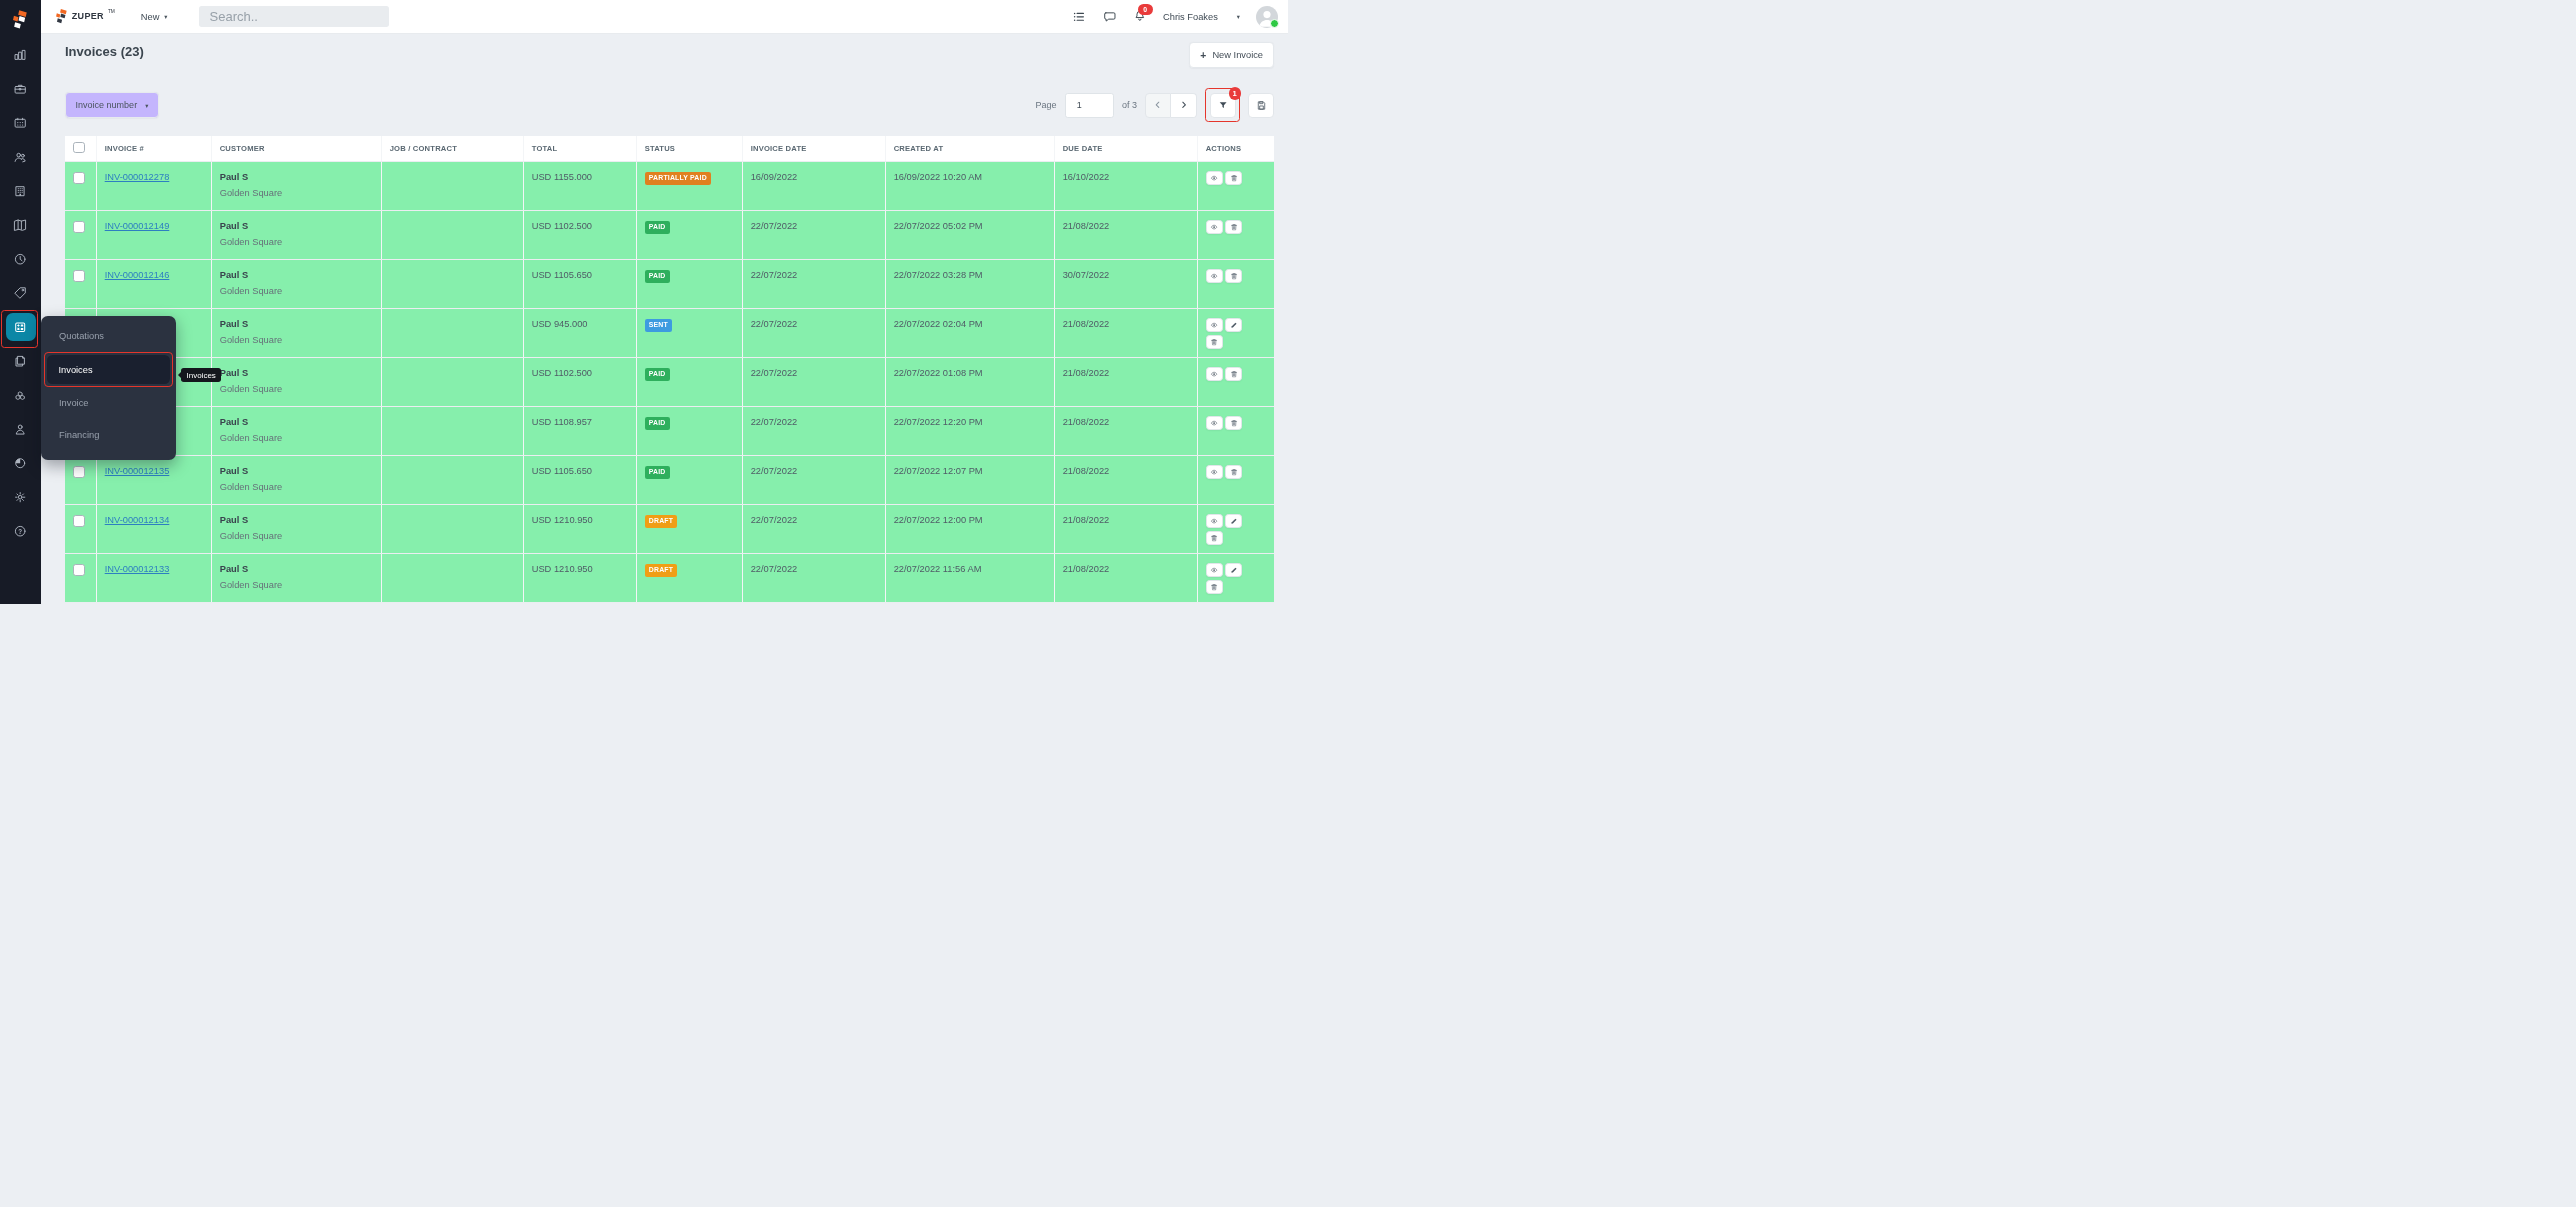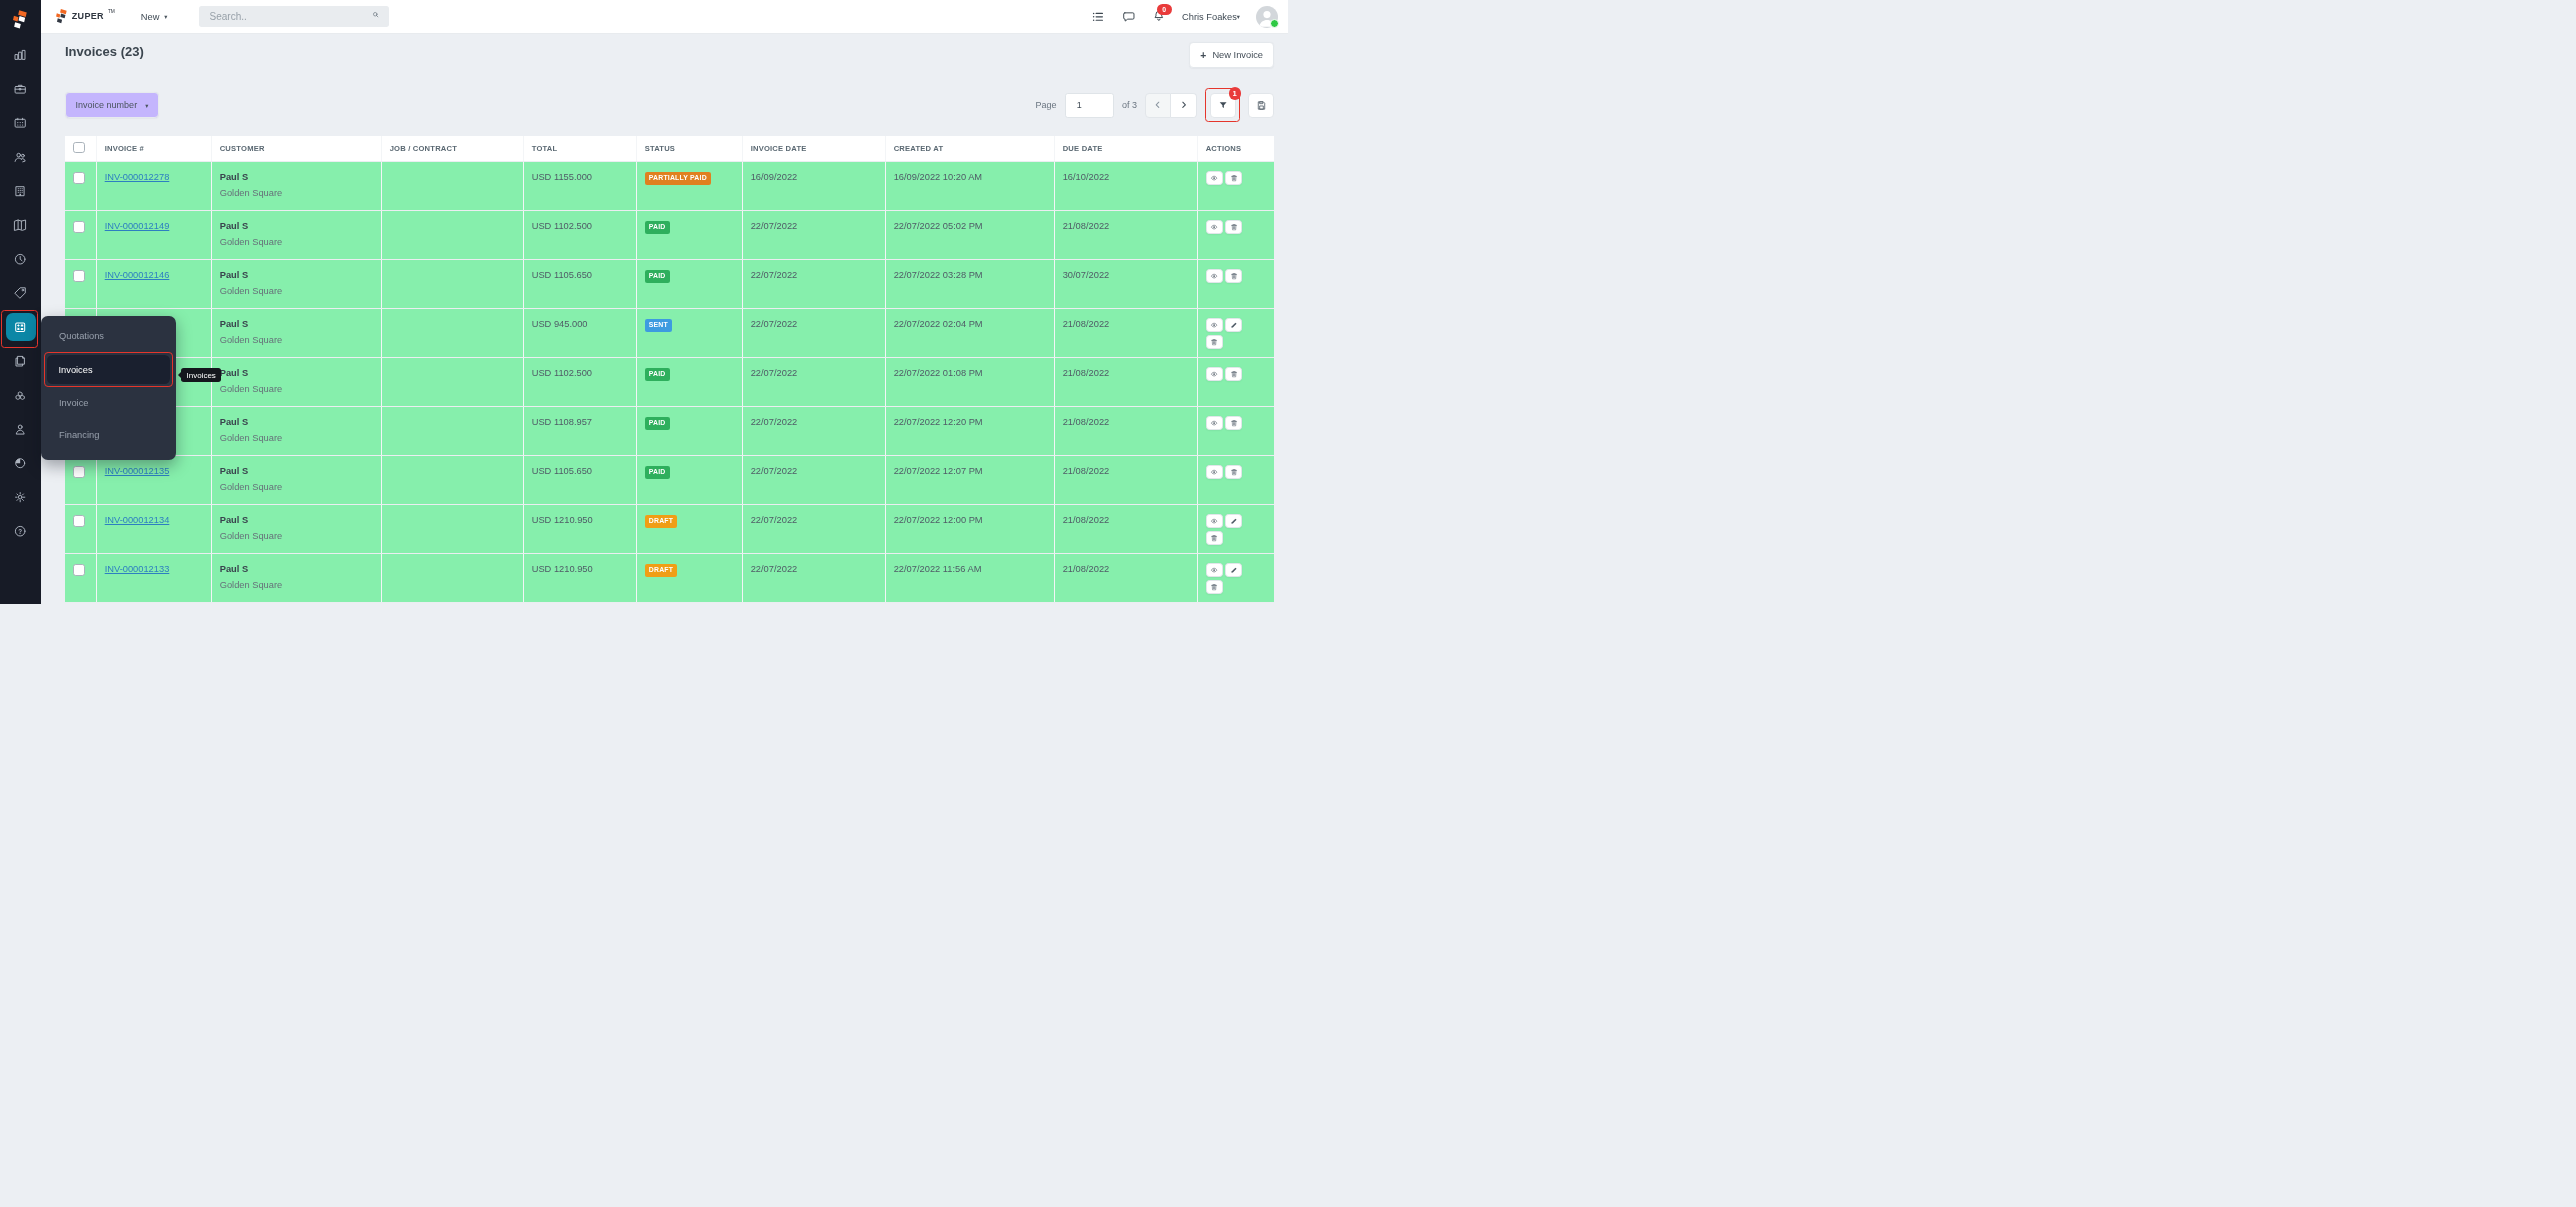--- a/index.html
+++ b/index.html
@@ -18,30 +18,30 @@
   .side-slot .pill{display:flex;align-items:center;justify-content:center;}
   
   .topbar{position:absolute;left:41px;top:0;width:1247px;height:34px;background:#fff;border-bottom:0.7px solid #E8EBEE;
     display:flex;align-items:center;padding:0 9.6px 0 15px;box-sizing:border-box;z-index:20;}
   .brand{display:flex;align-items:flex-start;gap:4.1px;}
   .brand-text{font-size:9px;font-weight:bold;letter-spacing:0.3px;color:#2F3640;line-height:14.4px;}
   .brand-tm{font-size:4.8px;color:#2F3640;vertical-align:top;}
   .menu-new{margin-left:26px;font-size:9.3px;color:#3F4A54;display:flex;align-items:center;gap:4.8px;cursor:pointer;}
   .caret{font-size:6.2px;color:#4A545E;}
   .searchbox{margin-left:32px;width:175px;height:20.6px;background:#E9ECEF;border-radius:2.7px;display:flex;align-items:center;padding:0 6.9px 0 8.2px;}
-  .searchbox input{flex:1;border:none;background:transparent;outline:none;font-size:10px;color:#3F4A54;font-family:"Liberation Sans",sans-serif;}
+  .searchbox input{flex:1;border:none;background:transparent;outline:none;font-size:13px;color:#3F4A54;font-family:"Liberation Sans",sans-serif;}
   .searchbox input::placeholder{color:#98A1A9;}
   .searchbox svg{width:10.3px;height:10.3px;color:#57636D;}
   .top-right{margin-left:auto;display:flex;align-items:center;gap:16.5px;}
   .top-ic{width:13.7px;height:13.7px;color:#3C4750;position:relative;cursor:pointer;}
   .top-ic svg{width:13.7px;height:13.7px;}
   .bell-wrap{position:relative;cursor:pointer;}
   .notif-badge{position:absolute;top:-4.8px;right:-6.2px;min-width:11px;height:11px;border-radius:6.2px;background:#E93B3B;color:#fff;
     font-size:6.9px;font-weight:bold;display:flex;align-items:center;justify-content:center;padding:0 2.1px;}
-  .user-chip{display:flex;align-items:center;gap:0;font-size:9.3px;color:#3F4A54;cursor:pointer;}
+  .user-chip{display:flex;align-items:center;gap:19px;font-size:9.3px;color:#3F4A54;cursor:pointer;}
   .avatar{width:22px;height:22px;border-radius:50%;background:#D3D7DB;position:relative;overflow:visible;cursor:pointer;}
   .avatar .ph{position:absolute;inset:0;border-radius:50%;overflow:hidden;}
   .online-dot{position:absolute;right:-0.7px;bottom:-0.7px;width:6.9px;height:6.9px;border-radius:50%;background:#2FC944;border:1.4px solid #fff;}
   
   main{position:absolute;left:41px;top:34px;width:1247px;height:569px;background:#ECEFF3;}
   .page-title{position:absolute;left:24px;top:9.6px;font-size:13px;font-weight:bold;color:#3B454E;margin:0;}
   .new-invoice-btn{position:absolute;right:13.7px;top:8.2px;height:26px;background:#fff;border:0.7px solid #E4E8EC;border-radius:4.1px;
     font-size:9.3px;color:#434D57;display:flex;align-items:center;gap:6.2px;padding:0 10.3px;cursor:pointer;font-family:inherit;
     box-shadow:0 0.7px 1.4px rgba(20,30,40,.04);}
   .plus-glyph{font-size:10.3px;font-weight:bold;}

